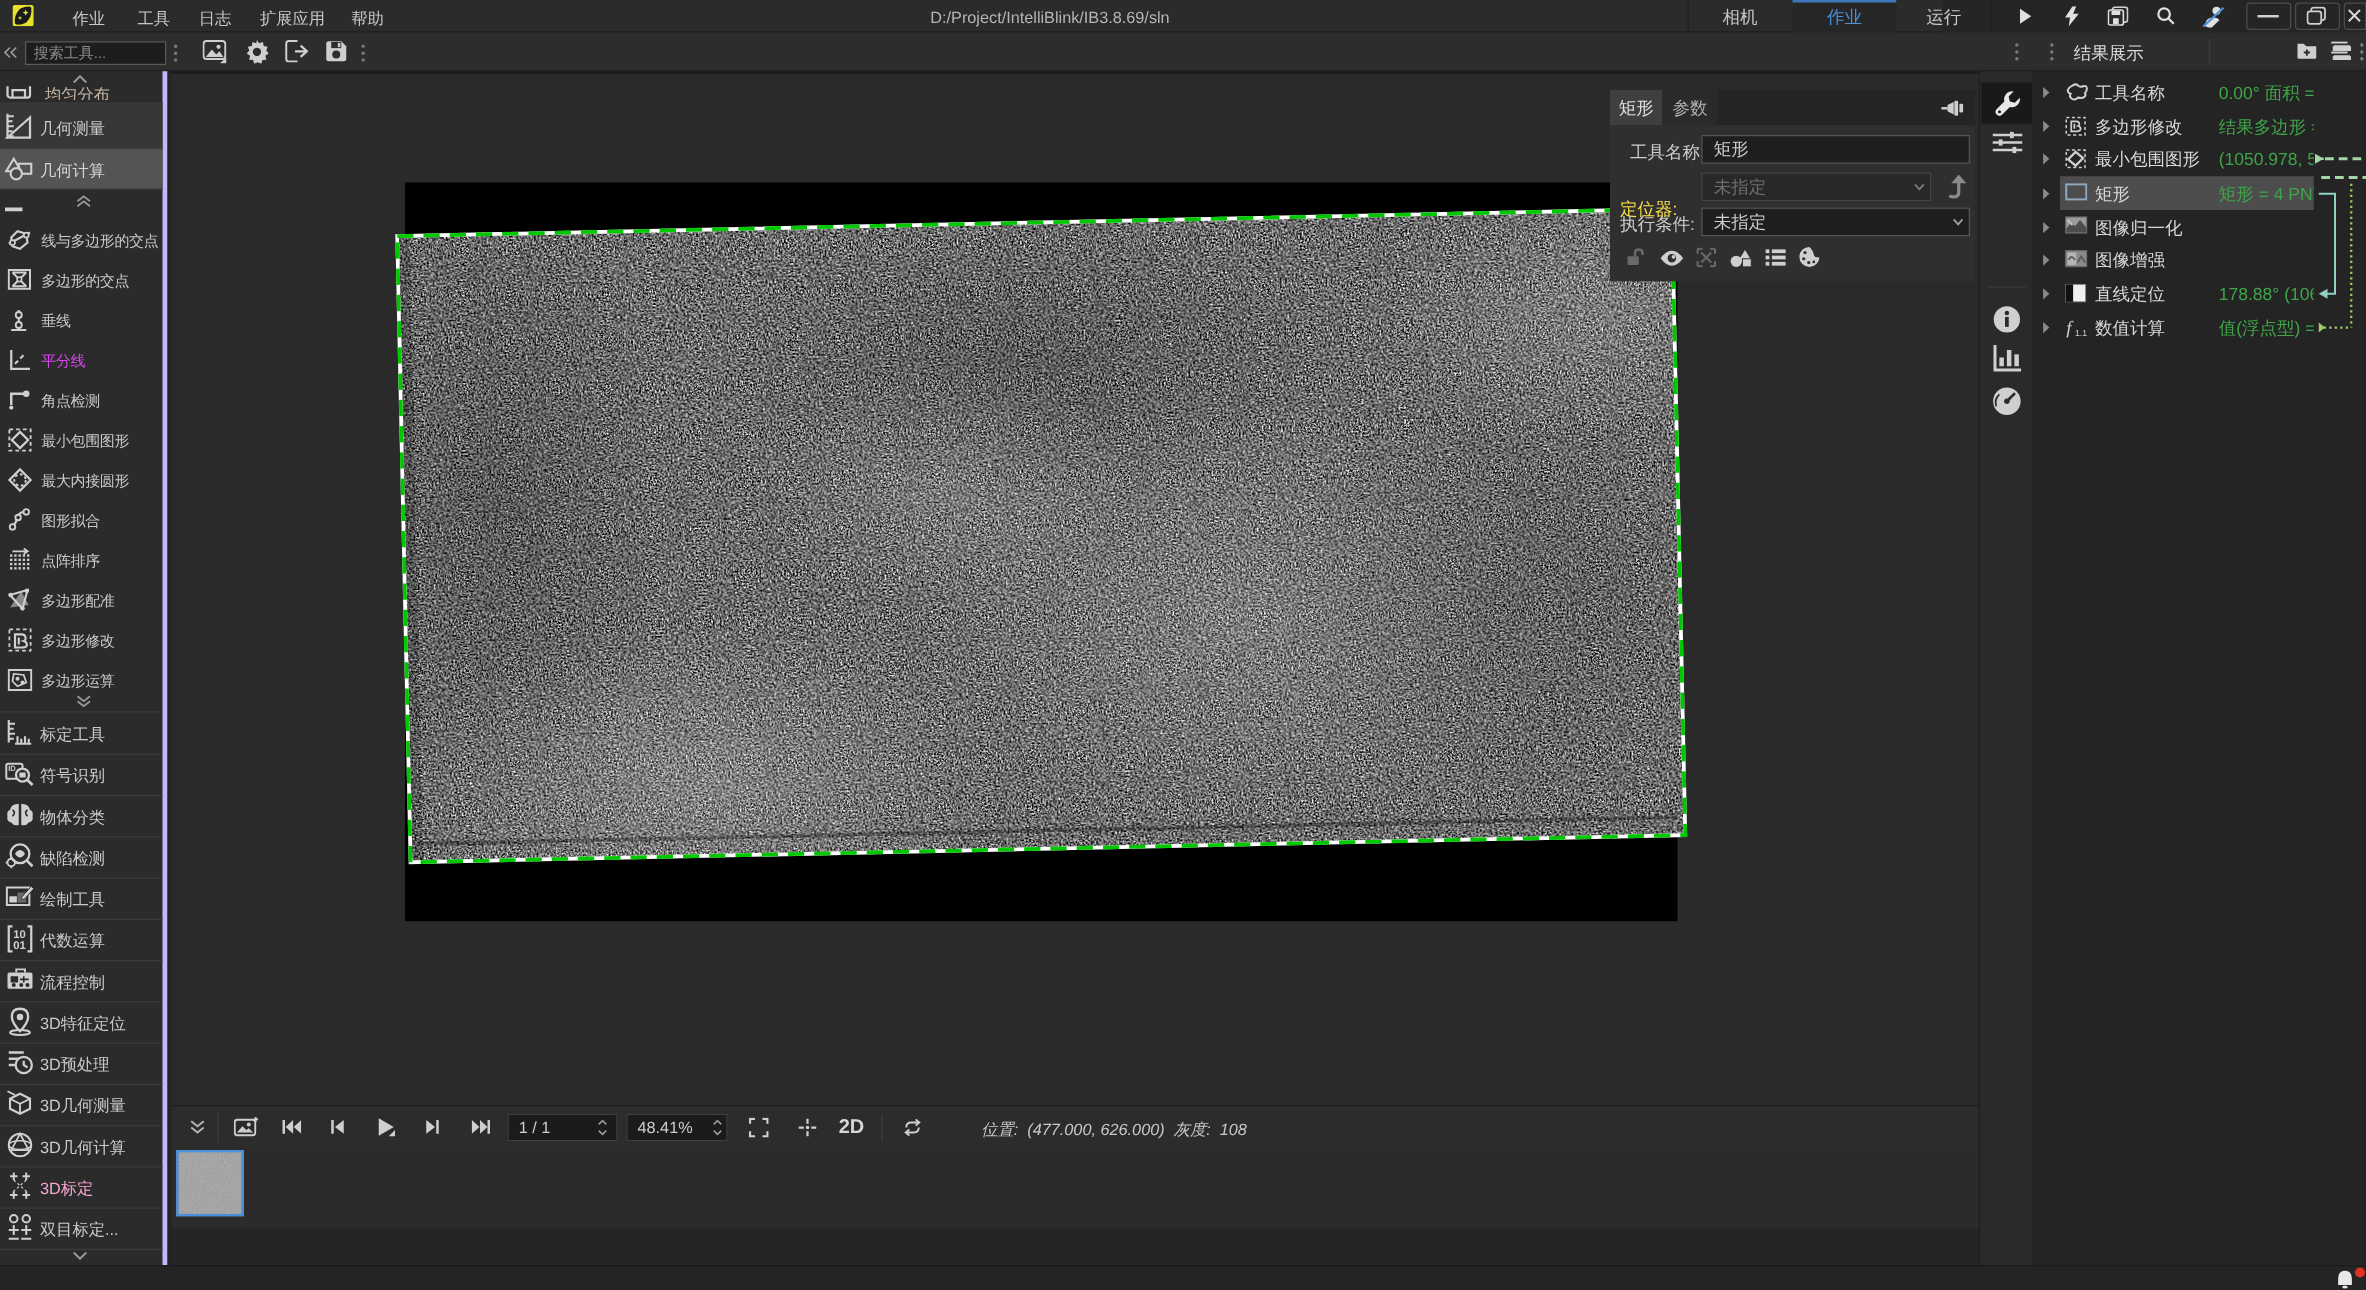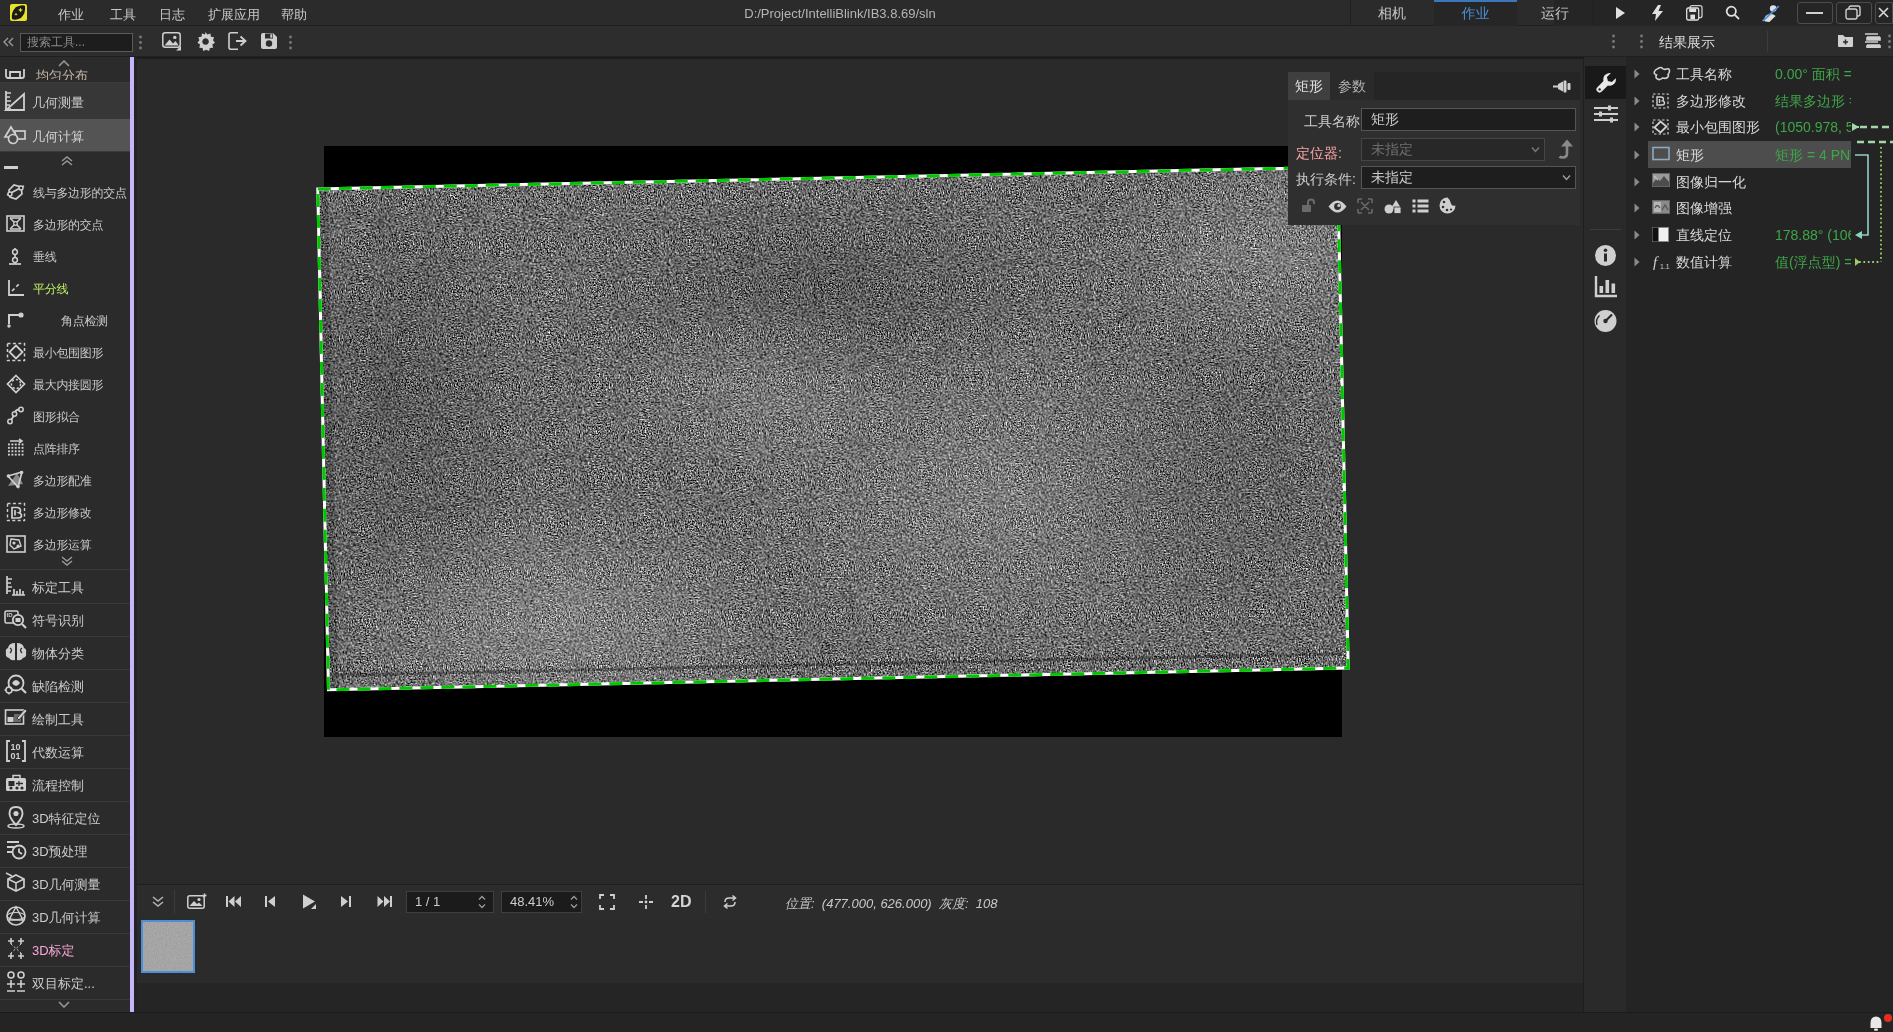--- a/index.html
+++ b/index.html
@@ -179,27 +179,27 @@
           <line x1="9" y1="2" x2="9" y2="18" stroke="#cfcfcf" stroke-width="1.7"></line>
           <circle cx="9" cy="6" r="2.4" fill="#2b2b2b" stroke="#cfcfcf" stroke-width="1.5"></circle>
           <circle cx="9" cy="14" r="2.4" fill="#2b2b2b" stroke="#cfcfcf" stroke-width="1.5"></circle>
           <line x1="3" y1="18" x2="15" y2="18" stroke="#cfcfcf" stroke-width="1.7"></line>
         </svg></div>
 <div class="ab" style="left:33px;top:192px;color:#c9c9c9;font-size:12px;letter-spacing:-0.3px;">垂线</div>
 <div class="ab" style="left:6px;top:221px;"><svg width="20" height="20" viewBox="0 0 20 20">
           <path d="M3 2 V17 H18" fill="none" stroke="#cfcfcf" stroke-width="1.8"></path>
           <path d="M6 13 L14 5" stroke="#cfcfcf" stroke-width="1.7" stroke-dasharray="3.5 2.5"></path>
         </svg></div>
-<div class="ab" style="left:33px;top:224px;color:#bef264;font-size:12px;letter-spacing:-0.3px;">平分线</div>
+<div class="ab" style="left:33px;top:224px;color:#d946ef;font-size:12px;letter-spacing:-0.3px;">平分线</div>
 <div class="ab" style="left:6px;top:253px;"><svg width="20" height="20" viewBox="0 0 20 20">
           <path d="M3 14 V5 H15" fill="none" stroke="#cfcfcf" stroke-width="2"></path>
           <circle cx="15" cy="5" r="2.6" fill="#cfcfcf"></circle>
           <circle cx="3" cy="16" r="1.7" fill="#cfcfcf"></circle>
         </svg></div>
-<div class="ab" style="left:33px;top:256px;color:#c9c9c9;font-size:12px;letter-spacing:-0.3px;margin-left:28px;">角点检测</div>
+<div class="ab" style="left:33px;top:256px;color:#c9c9c9;font-size:12px;letter-spacing:-0.3px;">角点检测</div>
 <div class="ab" style="left:6px;top:285px;"><svg width="20" height="20" viewBox="0 0 20 20">
           <rect x="1.5" y="1.5" width="17" height="17" fill="none" stroke="#cfcfcf" stroke-width="1.5" stroke-dasharray="3 2.4"></rect>
           <path d="M10 3.5 L16.5 10 L10 16.5 L3.5 10 Z" fill="none" stroke="#cfcfcf" stroke-width="1.8"></path>
         </svg></div>
 <div class="ab" style="left:33px;top:288px;color:#c9c9c9;font-size:12px;letter-spacing:-0.3px;">最小包围图形</div>
 <div class="ab" style="left:6px;top:317px;"><svg width="20" height="20" viewBox="0 0 20 20">
           <path d="M10 1.5 L18.5 10 L10 18.5 L1.5 10 Z" fill="none" stroke="#cfcfcf" stroke-width="1.7"></path>
           <circle cx="10" cy="10" r="4.6" fill="none" stroke="#cfcfcf" stroke-width="1.5" stroke-dasharray="2.2 2"></circle>
         </svg></div>
 <div class="ab" style="left:33px;top:320px;color:#c9c9c9;font-size:12px;letter-spacing:-0.3px;">最大内接圆形</div>
@@ -416,21 +416,21 @@
     <div class="ab" style="left:42px;top:0;width:44px;height:28px;background:#2a2a2a;color:#b0b0b0;font-size:14px;text-align:center;line-height:28px;">参数</div>
     <svg class="ab" style="left:265px;top:8px" width="18" height="13" viewBox="0 0 18 13">
           <line x1="0" y1="6.5" x2="5" y2="6.5" stroke="#cfcfcf" stroke-width="2"></line>
           <path d="M5 4 L10 1.5 V11.5 L5 9 Z" fill="#cfcfcf"></path>
           <rect x="10.5" y="0.5" width="3" height="12" rx="1" fill="#cfcfcf"></rect>
           <rect x="14.5" y="3" width="3" height="7" rx="1" fill="#cfcfcf"></rect>
         </svg>
     <div class="ab" style="left:0;top:28px;width:292px;height:125px;background:#2f2f2f;">
       <div class="ab" style="left:16px;top:13px;color:#cccccc;font-size:14px;">工具名称:</div>
       <div class="ab" style="left:73px;top:8px;width:215px;height:23px;background:#1e1e1e;border:1px solid #555555;color:#cccccc;font-size:14px;line-height:21px;padding-left:9px;">矩形</div>
-      <div class="ab" style="left:8px;top:45px;color:#fca5a5;font-size:14px;">定位器:</div>
+      <div class="ab" style="left:8px;top:59px;color:#fde047;font-size:14px;">定位器:</div>
       <div class="ab" style="left:73px;top:38px;width:184px;height:23px;background:#282828;border:1px solid #454545;color:#6e6e6e;font-size:14px;line-height:21px;padding-left:9px;">未指定</div>
       <svg class="ab" style="left:243px;top:46px" width="9" height="7" viewBox="0 0 9 7">
             <path d="M1 1.5 L4.5 5.5 L8 1.5" fill="none" stroke="#7a7a7a" stroke-width="1.4"></path>
           </svg>
       <svg class="ab" style="left:268px;top:39px" width="17" height="21" viewBox="0 0 17 21">
             <path d="M11 6 V14.5 Q11 18.5 6.5 18.5 Q4.5 18.5 3.5 17.5" fill="none" stroke="#8a8a8a" stroke-width="2.6"></path>
             <path d="M11 0.5 L5 7.5 H17 Z" fill="#8a8a8a"></path>
           </svg>
       <div class="ab" style="left:8px;top:71px;color:#cccccc;font-size:14px;">执行条件:</div>
       <div class="ab" style="left:73px;top:66px;width:215px;height:23px;background:#1e1e1e;border:1px solid #555555;color:#cccccc;font-size:14px;line-height:21px;padding-left:9px;">未指定</div>

